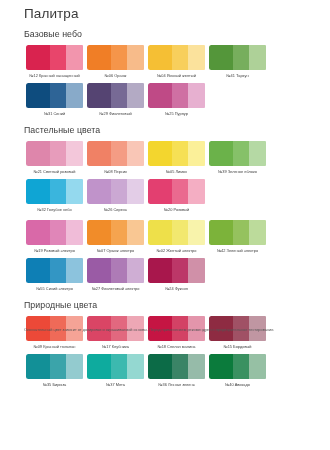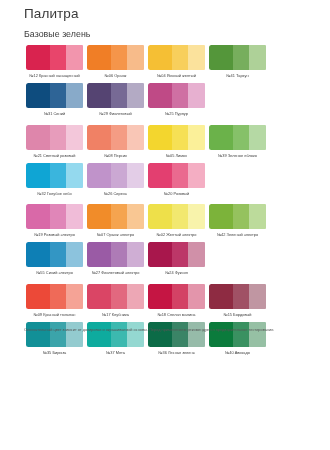--- a/index.html
+++ b/index.html
@@ -89,21 +89,21 @@
 </style>
 </head>
 <body>
 
 <div class="page">
 
   <div class="page-title">Палитра</div>
 
   <div id="sections-root">
       <div class="section">
-        <div class="section-title">Базовые зелень</div>
+        <div class="section-title">Базовые небо</div>
         <div class="swatch-grid">
           <div class="swatch-cell">
             <div class="swatch">
               <div class="band band-1" style="background: rgb(217, 35, 79);"></div>
               <div class="band band-2" style="background: rgb(232, 69, 107);"></div>
               <div class="band band-3" style="background: rgb(242, 149, 173);"></div>
             </div>
             <div class="swatch-label">№12 Красный насыщенный</div>
           </div>
           <div class="swatch-cell">
@@ -146,144 +146,146 @@
             </div>
             <div class="swatch-label">№29 Фиолетовый</div>
           </div>
           <div class="swatch-cell">
             <div class="swatch">
               <div class="band band-1" style="background: rgb(191, 74, 134);"></div>
               <div class="band band-2" style="background: rgb(207, 112, 163);"></div>
               <div class="band band-3" style="background: rgb(231, 176, 208);"></div>
             </div>
             <div class="swatch-label">№25 Пурпур</div>
+          </div>
+        </div>
+      </div>
+      <div class="section">
+        <div class="section-title">Пастельные цвета</div>
+        <div class="swatch-grid">
+          <div class="swatch-cell">
+            <div class="swatch">
+              <div class="band band-1" style="background: rgb(222, 134, 171);"></div>
+              <div class="band band-2" style="background: rgb(231, 156, 187);"></div>
+              <div class="band band-3" style="background: rgb(243, 199, 218);"></div>
+            </div>
+            <div class="swatch-label">№21 Светлый розовый</div>
+          </div>
+          <div class="swatch-cell">
+            <div class="swatch">
+              <div class="band band-1" style="background: rgb(240, 129, 101);"></div>
+              <div class="band band-2" style="background: rgb(244, 156, 132);"></div>
+              <div class="band band-3" style="background: rgb(249, 198, 182);"></div>
+            </div>
+            <div class="swatch-label">№08 Персик</div>
+          </div>
+          <div class="swatch-cell">
+            <div class="swatch">
+              <div class="band band-1" style="background: rgb(243, 214, 46);"></div>
+              <div class="band band-2" style="background: rgb(246, 224, 85);"></div>
+              <div class="band band-3" style="background: rgb(251, 240, 153);"></div>
+            </div>
+            <div class="swatch-label">№05 Лимон</div>
+          </div>
+          <div class="swatch-cell">
+            <div class="swatch">
+              <div class="band band-1" style="background: rgb(107, 178, 74);"></div>
+              <div class="band band-2" style="background: rgb(134, 193, 105);"></div>
+              <div class="band band-3" style="background: rgb(181, 217, 164);"></div>
+            </div>
+            <div class="swatch-label">№39 Зеленое яблоко</div>
+          </div>
+          <div class="swatch-cell">
+            <div class="swatch">
+              <div class="band band-1" style="background: rgb(15, 165, 212);"></div>
+              <div class="band band-2" style="background: rgb(58, 181, 221);"></div>
+              <div class="band band-3" style="background: rgb(148, 217, 238);"></div>
+            </div>
+            <div class="swatch-label">№32 Голубое небо</div>
+          </div>
+          <div class="swatch-cell">
+            <div class="swatch">
+              <div class="band band-1" style="background: rgb(192, 147, 202);"></div>
+              <div class="band band-2" style="background: rgb(203, 168, 211);"></div>
+              <div class="band band-3" style="background: rgb(227, 205, 231);"></div>
+            </div>
+            <div class="swatch-label">№26 Сирень</div>
+          </div>
+          <div class="swatch-cell">
+            <div class="swatch">
+              <div class="band band-1" style="background: rgb(227, 63, 112);"></div>
+              <div class="band band-2" style="background: rgb(234, 106, 143);"></div>
+              <div class="band band-3" style="background: rgb(244, 174, 195);"></div>
+            </div>
+            <div class="swatch-label">№20 Розовый</div>
           </div>
         </div>
       </div>
       <div class="section">
         <div class="swatch-grid">
           <div class="swatch-cell">
             <div class="swatch">
-              <div class="band band-1" style="background: rgb(222, 134, 171);"></div>
-              <div class="band band-2" style="background: rgb(231, 156, 187);"></div>
-              <div class="band band-3" style="background: rgb(243, 199, 218);"></div>
-            </div>
-            <div class="swatch-label">№21 Светлый розовый</div>
-          </div>
-          <div class="swatch-cell">
-            <div class="swatch">
-              <div class="band band-1" style="background: rgb(240, 129, 101);"></div>
-              <div class="band band-2" style="background: rgb(244, 156, 132);"></div>
-              <div class="band band-3" style="background: rgb(249, 198, 182);"></div>
-            </div>
-            <div class="swatch-label">№08 Персик</div>
-          </div>
-          <div class="swatch-cell">
-            <div class="swatch">
-              <div class="band band-1" style="background: rgb(243, 214, 46);"></div>
-              <div class="band band-2" style="background: rgb(246, 224, 85);"></div>
-              <div class="band band-3" style="background: rgb(251, 240, 153);"></div>
-            </div>
-            <div class="swatch-label">№05 Лимон</div>
-          </div>
-          <div class="swatch-cell">
-            <div class="swatch">
-              <div class="band band-1" style="background: rgb(107, 178, 74);"></div>
-              <div class="band band-2" style="background: rgb(134, 193, 105);"></div>
-              <div class="band band-3" style="background: rgb(181, 217, 164);"></div>
-            </div>
-            <div class="swatch-label">№39 Зеленое яблоко</div>
-          </div>
-          <div class="swatch-cell">
-            <div class="swatch">
-              <div class="band band-1" style="background: rgb(15, 165, 212);"></div>
-              <div class="band band-2" style="background: rgb(58, 181, 221);"></div>
-              <div class="band band-3" style="background: rgb(148, 217, 238);"></div>
-            </div>
-            <div class="swatch-label">№32 Голубое небо</div>
-          </div>
-          <div class="swatch-cell">
-            <div class="swatch">
-              <div class="band band-1" style="background: rgb(192, 147, 202);"></div>
-              <div class="band band-2" style="background: rgb(203, 168, 211);"></div>
-              <div class="band band-3" style="background: rgb(227, 205, 231);"></div>
-            </div>
-            <div class="swatch-label">№26 Сирень</div>
-          </div>
-          <div class="swatch-cell">
-            <div class="swatch">
-              <div class="band band-1" style="background: rgb(227, 63, 112);"></div>
-              <div class="band band-2" style="background: rgb(234, 106, 143);"></div>
-              <div class="band band-3" style="background: rgb(244, 174, 195);"></div>
-            </div>
-            <div class="swatch-label">№20 Розовый</div>
+              <div class="band band-1" style="background: rgb(217, 105, 168);"></div>
+              <div class="band band-2" style="background: rgb(224, 134, 184);"></div>
+              <div class="band band-3" style="background: rgb(240, 188, 216);"></div>
+            </div>
+            <div class="swatch-label">№19 Розовый электро</div>
+          </div>
+          <div class="swatch-cell">
+            <div class="swatch">
+              <div class="band band-1" style="background: rgb(241, 140, 41);"></div>
+              <div class="band band-2" style="background: rgb(245, 164, 79);"></div>
+              <div class="band band-3" style="background: rgb(249, 199, 147);"></div>
+            </div>
+            <div class="swatch-label">№07 Оранж электро</div>
+          </div>
+          <div class="swatch-cell">
+            <div class="swatch">
+              <div class="band band-1" style="background: rgb(238, 224, 74);"></div>
+              <div class="band band-2" style="background: rgb(242, 232, 111);"></div>
+              <div class="band band-3" style="background: rgb(248, 243, 171);"></div>
+            </div>
+            <div class="swatch-label">№02 Желтый электро</div>
+          </div>
+          <div class="swatch-cell">
+            <div class="swatch">
+              <div class="band band-1" style="background: rgb(124, 179, 58);"></div>
+              <div class="band band-2" style="background: rgb(149, 194, 94);"></div>
+              <div class="band band-3" style="background: rgb(188, 219, 155);"></div>
+            </div>
+            <div class="swatch-label">№42 Зеленый электро</div>
+          </div>
+          <div class="swatch-cell">
+            <div class="swatch">
+              <div class="band band-1" style="background: rgb(14, 127, 181);"></div>
+              <div class="band band-2" style="background: rgb(51, 150, 196);"></div>
+              <div class="band band-3" style="background: rgb(140, 195, 221);"></div>
+            </div>
+            <div class="swatch-label">№55 Синий электро</div>
+          </div>
+          <div class="swatch-cell">
+            <div class="swatch">
+              <div class="band band-1" style="background: rgb(154, 91, 165);"></div>
+              <div class="band band-2" style="background: rgb(174, 123, 182);"></div>
+              <div class="band band-3" style="background: rgb(207, 174, 212);"></div>
+            </div>
+            <div class="swatch-label">№27 Фиолетовый электро</div>
+          </div>
+          <div class="swatch-cell">
+            <div class="swatch">
+              <div class="band band-1" style="background: rgb(168, 23, 76);"></div>
+              <div class="band band-2" style="background: rgb(188, 55, 104);"></div>
+              <div class="band band-3" style="background: rgb(208, 144, 168);"></div>
+            </div>
+            <div class="swatch-label">№24 Фуксия</div>
           </div>
         </div>
       </div>
       <div class="section">
-        <div class="swatch-grid">
-          <div class="swatch-cell">
-            <div class="swatch">
-              <div class="band band-1" style="background: rgb(217, 105, 168);"></div>
-              <div class="band band-2" style="background: rgb(224, 134, 184);"></div>
-              <div class="band band-3" style="background: rgb(240, 188, 216);"></div>
-            </div>
-            <div class="swatch-label">№19 Розовый электро</div>
-          </div>
-          <div class="swatch-cell">
-            <div class="swatch">
-              <div class="band band-1" style="background: rgb(241, 140, 41);"></div>
-              <div class="band band-2" style="background: rgb(245, 164, 79);"></div>
-              <div class="band band-3" style="background: rgb(249, 199, 147);"></div>
-            </div>
-            <div class="swatch-label">№07 Оранж электро</div>
-          </div>
-          <div class="swatch-cell">
-            <div class="swatch">
-              <div class="band band-1" style="background: rgb(238, 224, 74);"></div>
-              <div class="band band-2" style="background: rgb(242, 232, 111);"></div>
-              <div class="band band-3" style="background: rgb(248, 243, 171);"></div>
-            </div>
-            <div class="swatch-label">№02 Желтый электро</div>
-          </div>
-          <div class="swatch-cell">
-            <div class="swatch">
-              <div class="band band-1" style="background: rgb(124, 179, 58);"></div>
-              <div class="band band-2" style="background: rgb(149, 194, 94);"></div>
-              <div class="band band-3" style="background: rgb(188, 219, 155);"></div>
-            </div>
-            <div class="swatch-label">№42 Зеленый электро</div>
-          </div>
-          <div class="swatch-cell">
-            <div class="swatch">
-              <div class="band band-1" style="background: rgb(14, 127, 181);"></div>
-              <div class="band band-2" style="background: rgb(51, 150, 196);"></div>
-              <div class="band band-3" style="background: rgb(140, 195, 221);"></div>
-            </div>
-            <div class="swatch-label">№55 Синий электро</div>
-          </div>
-          <div class="swatch-cell">
-            <div class="swatch">
-              <div class="band band-1" style="background: rgb(154, 91, 165);"></div>
-              <div class="band band-2" style="background: rgb(174, 123, 182);"></div>
-              <div class="band band-3" style="background: rgb(207, 174, 212);"></div>
-            </div>
-            <div class="swatch-label">№27 Фиолетовый электро</div>
-          </div>
-          <div class="swatch-cell">
-            <div class="swatch">
-              <div class="band band-1" style="background: rgb(168, 23, 76);"></div>
-              <div class="band band-2" style="background: rgb(188, 55, 104);"></div>
-              <div class="band band-3" style="background: rgb(208, 144, 168);"></div>
-            </div>
-            <div class="swatch-label">№24 Фуксия</div>
-          </div>
-        </div>
-      </div>
-      <div class="section">
+        <div class="section-title">Природные цвета</div>
         <div class="swatch-grid">
           <div class="swatch-cell">
             <div class="swatch">
               <div class="band band-1" style="background: rgb(236, 73, 56);"></div>
               <div class="band band-2" style="background: rgb(239, 106, 88);"></div>
               <div class="band band-3" style="background: rgb(245, 163, 150);"></div>
             </div>
             <div class="swatch-label">№09 Красный тюльпан</div>
           </div>
           <div class="swatch-cell">

